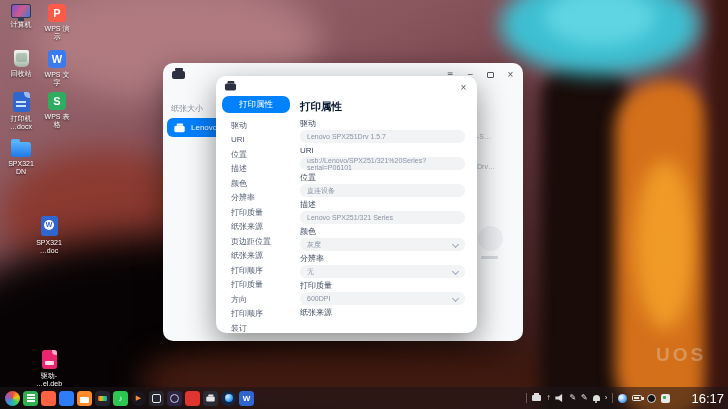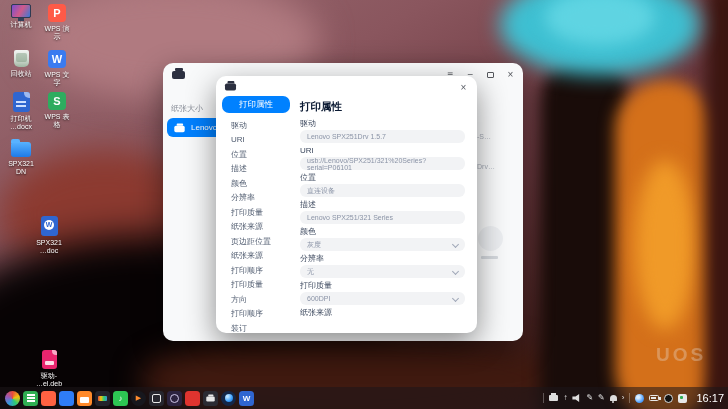--- a/index.html
+++ b/index.html
@@ -111,21 +111,21 @@
   .tray-vol{width:9px;height:8px;background:#ddd;clip-path:polygon(0 32%,35% 32%,75% 0,75% 100%,35% 68%,0 68%);cursor:pointer;}
   .tray-bell{width:7px;height:6px;background:#ddd;border-radius:4px 4px 1px 1px;position:relative;cursor:pointer;}
   .tray-bell::after{content:"";position:absolute;left:2.5px;bottom:-2px;width:2px;height:2px;border-radius:50%;background:#ddd;}
   .tray-net{width:9px;height:9px;border-radius:50%;background:radial-gradient(circle at 35% 35%,#dff1ff 15%,#58a6ff 60%,#2b6fd4);cursor:pointer;}
   .tray-batt{width:10px;height:6px;border:1px solid #e8e8e8;border-radius:1.5px;position:relative;cursor:pointer;}
   .tray-batt::before{content:"";position:absolute;left:1px;top:1px;bottom:1px;width:5px;background:#e8e8e8;}
   .tray-batt::after{content:"";position:absolute;right:-2.5px;top:1px;width:1.5px;height:2.5px;background:#e8e8e8;}
   .tray-rec{width:9px;height:9px;border-radius:50%;background:#111;border:1.6px solid #ddd;cursor:pointer;}
   .tray-kbd{width:9px;height:9px;border-radius:2px;background:#e8e8e8;position:relative;cursor:pointer;}
   .tray-kbd::after{content:"";position:absolute;left:2px;top:2px;width:3px;height:3px;background:#2fae52;border-radius:1px;}
-  .tclock{color:#fff;font-size:11px;margin-left:4px;cursor:pointer;}
+  .tclock{color:#fff;font-size:13px;margin-left:16px;cursor:pointer;}
 </style>
 </head>
 <body>
 
 <div id="screen">
 
   <div>
     <div class="wp s2"></div>
     <div class="wp s3"></div>
     <div class="wp s4"></div>

